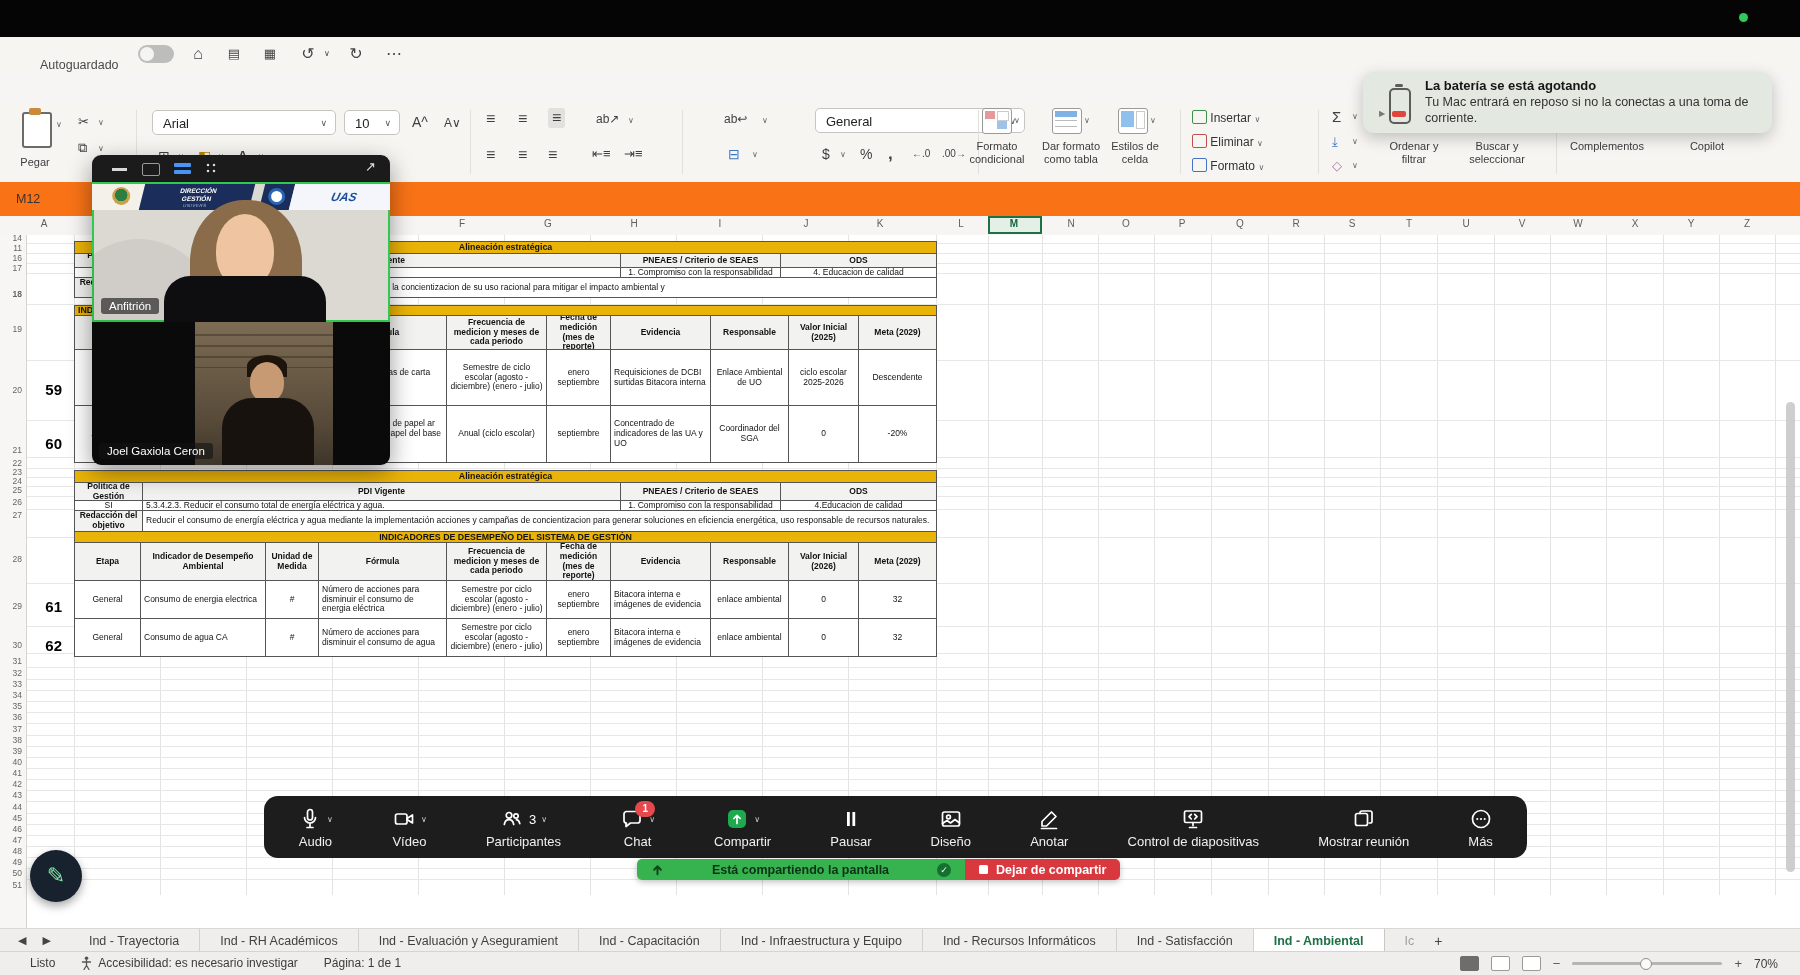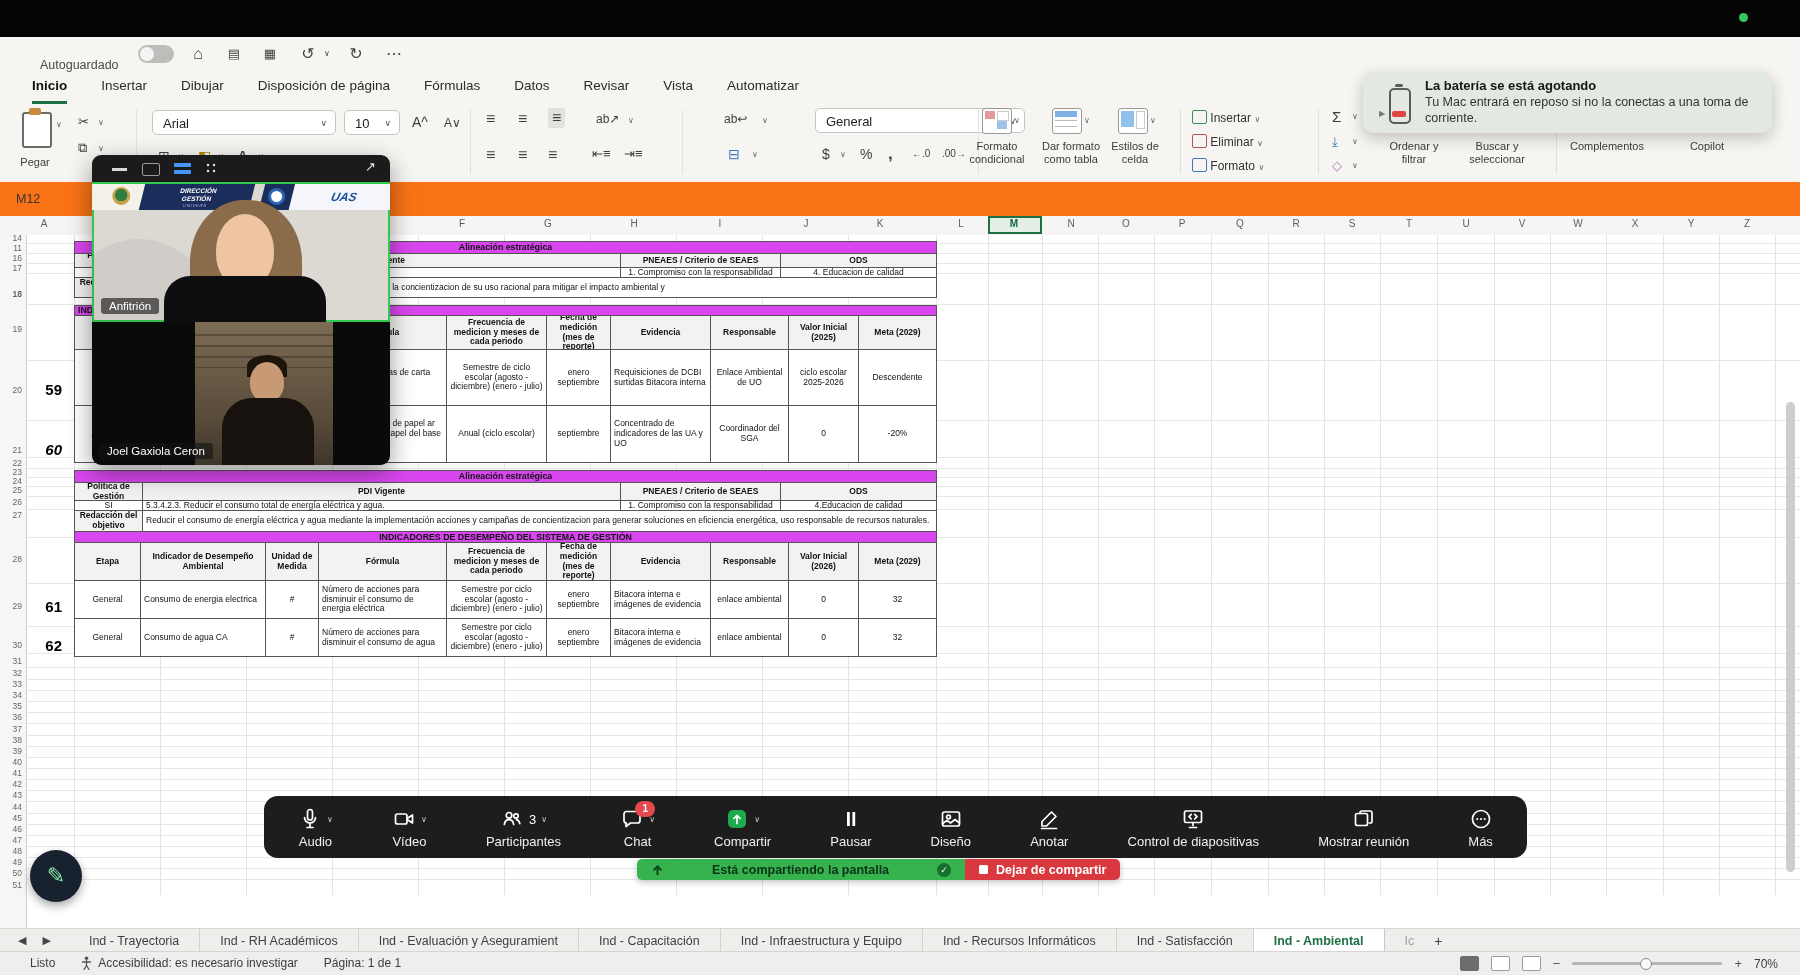--- a/index.html
+++ b/index.html
@@ -66,21 +66,21 @@
   .ind-num{position:absolute;left:28px;width:34px;text-align:right;font-size:15px;font-weight:bold;color:#000;transform:translateY(-50%);}
   #vscroll{position:absolute;right:5px;top:167px;width:9px;height:470px;background:#c6c6c6;border-radius:5px;opacity:.85;}
   
   .xtable{position:absolute;font-size:8.5px;color:#121212;}
   .xblock{border-left:1px solid #555;border-top:1px solid #555;background:#fff;}
   .xrow{display:flex;}
   .xcell{box-sizing:border-box;border-right:1px solid #555;border-bottom:1px solid #555;
          display:flex;align-items:center;justify-content:center;text-align:center;
          padding:1px 3px;overflow:hidden;line-height:1.15;}
   .xcell.left{justify-content:flex-start;text-align:left;}
-  .xcell.band{font-weight:bold;background:#d946ef;font-size:8.8px;}
+  .xcell.band{font-weight:bold;background:#eab308;font-size:8.8px;}
   .xcell.hdr{font-weight:bold;background:#f2f2f0;}
   
   #meet-panel{position:absolute;left:92px;top:155px;width:298px;height:310px;z-index:30;
               border-radius:9px;overflow:hidden;box-shadow:0 8px 24px rgba(0,0,0,.4);}
   #meet-head{position:relative;height:27px;background:#1b1b1b;}
   .mh-ic{position:absolute;top:8px;}
   #mh-min{left:20px;width:15px;height:2.5px;background:#d8d8d8;top:13px;}
   #mh-speaker{left:50px;width:16px;height:11px;border:1.5px solid #9a9a9a;border-radius:2px;}
   #mh-gallery{left:82px;width:17px;height:11px;}
   #mh-gallery i{display:block;height:4px;background:#4796f7;border-radius:1px;margin-bottom:3px;}
@@ -175,31 +175,20 @@
     <div id="autosave-toggle"></div>
     <span class="tb-ic" style="left:186px">⌂</span>
     <span class="tb-ic" style="left:222px;font-size:13px">▤</span>
     <span class="tb-ic" style="left:258px;font-size:13px">▦</span>
     <span class="tb-ic" style="left:296px">↺</span>
     <span class="tb-ic" style="left:322px;font-size:8px;width:10px">∨</span>
     <span class="tb-ic" style="left:344px">↻</span>
     <span class="tb-ic" style="left:382px">⋯</span>
   </div>
 
-  <div id="ribbon-tabs">
-      <div class="rtab active">Inicio</div>
-      <div class="rtab">Insertar</div>
-      <div class="rtab">Dibujar</div>
-      <div class="rtab">Disposición de página</div>
-      <div class="rtab">Fórmulas</div>
-      <div class="rtab">Datos</div>
-      <div class="rtab">Revisar</div>
-      <div class="rtab">Vista</div>
-      <div class="rtab">Automatizar</div>
-    </div>
 
   <div id="ribbon">
 
     <div>
       <div class="clipboard"></div>
       <div class="rlabel" style="left:10px;top:52px;width:50px">Pegar</div>
       <span class="rchev" style="left:56px;top:16px">∨</span>
     </div>
     <span class="ricon" style="left:78px;top:10px">✂</span>
     <span class="ricon" style="left:78px;top:36px">⧉</span>
@@ -601,21 +590,21 @@
             <div class="xcell" style="width: 64px; height: 38px;">enero  septiembre</div>
             <div class="xcell left" style="width: 100px; height: 38px;">Bitacora interna e imágenes de evidencia</div>
             <div class="xcell" style="width: 78px; height: 38px;">enlace ambiental</div>
             <div class="xcell" style="width: 70px; height: 38px;">0</div>
             <div class="xcell" style="width: 78px; height: 38px;">32</div>
           </div>
         </div>
       </div>
     <div id="ind-nums">
         <span class="ind-num" style="top: 154px;">59</span>
-        <span class="ind-num" style="top: 214px; font-style: italic;">60</span>
+        <span class="ind-num" style="top: 208px;">60</span>
         <span class="ind-num" style="top: 371px;">61</span>
         <span class="ind-num" style="top: 410px;">62</span>
       </div>
     <div id="vscroll"></div>
   </div>
 
   <div id="meet-panel">
     <div id="meet-head">
       <span class="mh-ic" id="mh-min"></span>
       <span class="mh-ic" id="mh-speaker"></span>

